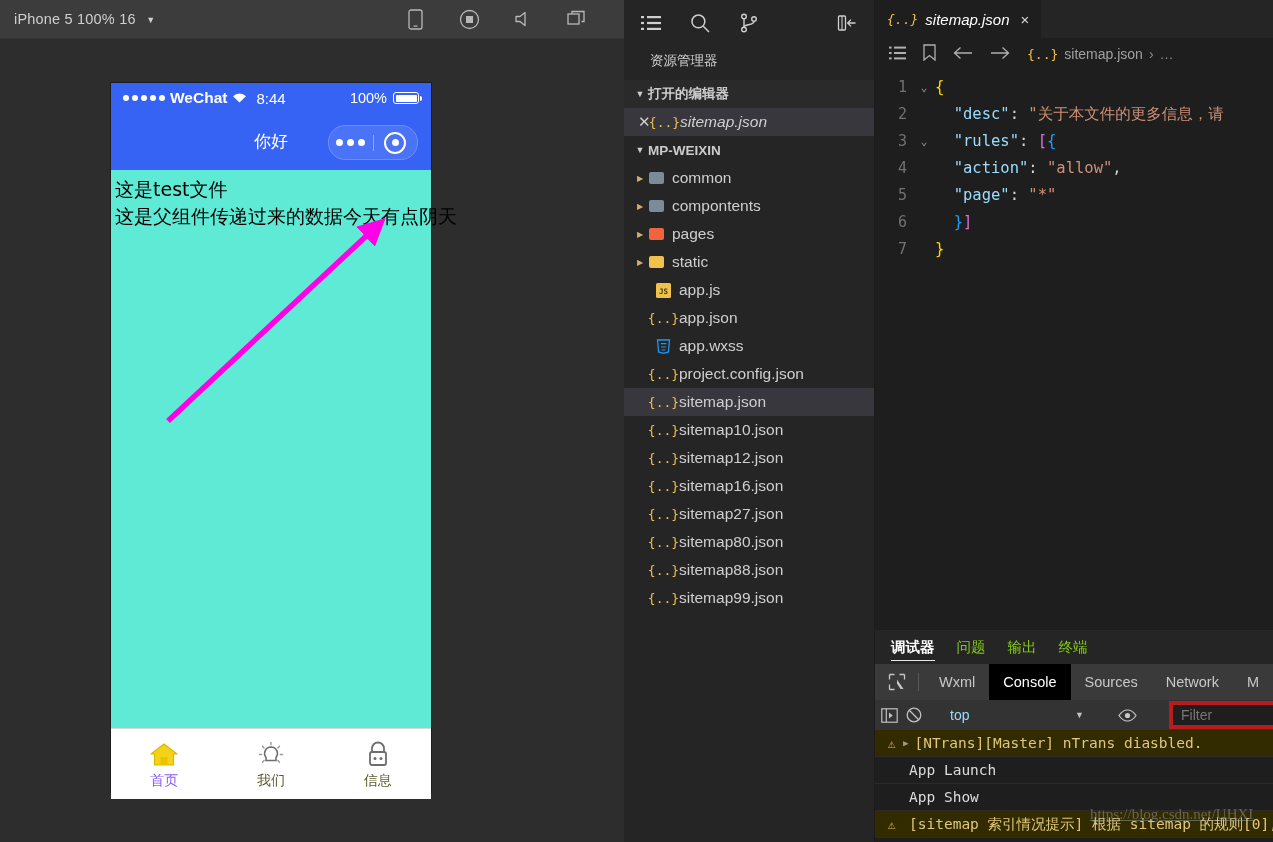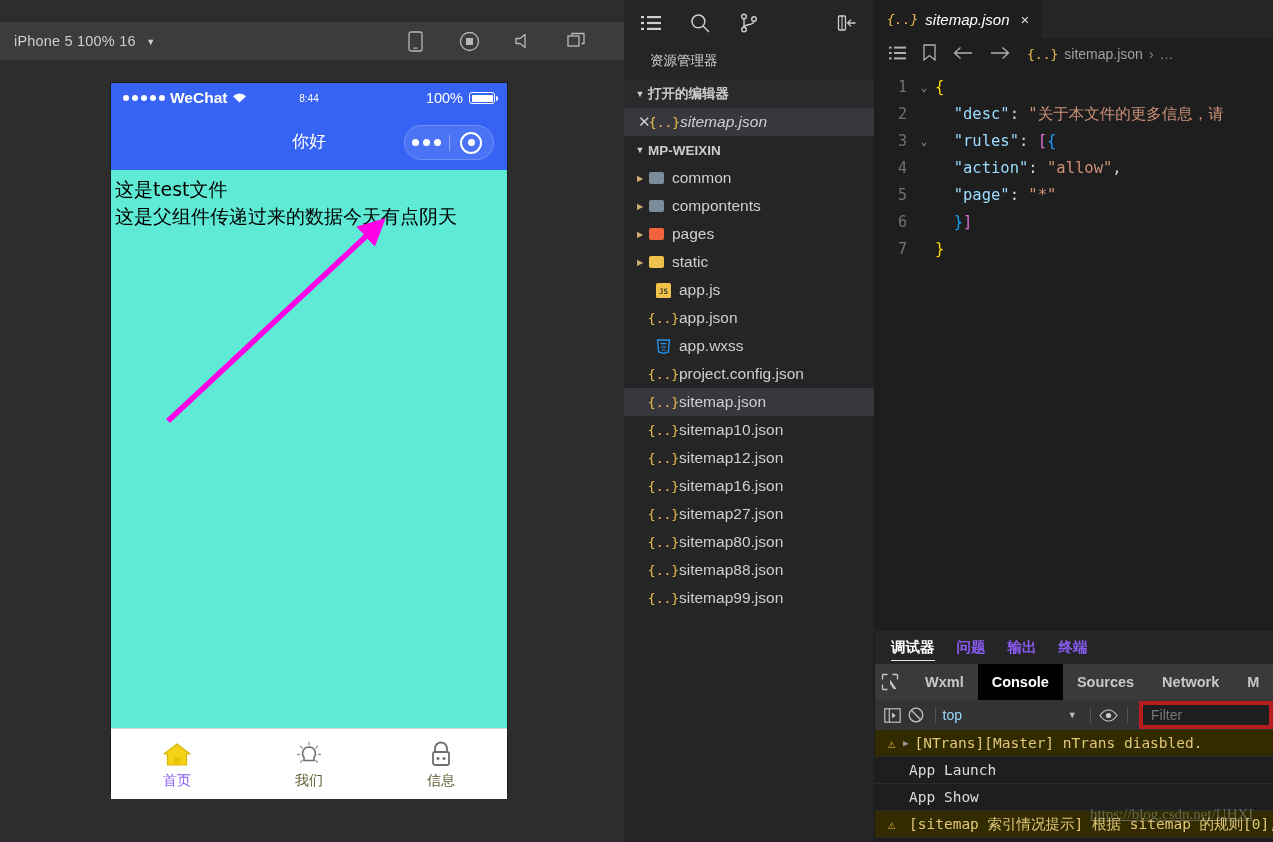--- a/index.html
+++ b/index.html
@@ -7,35 +7,35 @@
     width:1273px;height:842px;overflow:hidden;
     background:#2b2b2b;
     font-family:"Liberation Sans","DejaVu Sans",sans-serif;
     -webkit-font-smoothing:antialiased;
   }
   .app{position:relative;width:1273px;height:842px;display:flex;}
 
   
   .sim-panel{width:624px;height:842px;background:#2d2d2d;position:relative;flex:0 0 624px;}
   .sim-toolbar{height:38px;background:#3c3c3c;display:flex;align-items:center;
-    padding:0 14px;border-bottom:1px solid #333;margin-top:22px;}
+    padding:0 14px;border-bottom:1px solid #333;}
   .sim-device{color:#cfcfcf;font-size:14.5px;letter-spacing:.2px;white-space:nowrap;}
   .caret-dn{display:inline-block;margin-left:6px;font-size:9px;color:#cfcfcf;vertical-align:middle;}
   .sim-tb-icons{margin-left:auto;display:flex;align-items:center;gap:32px;padding-right:22px;}
   .tbi{width:22px;height:22px;display:flex;align-items:center;justify-content:center;}
   .tbi svg{display:block;}
 
-  .phone{position:absolute;left:111px;top:83px;width:396px;height:709px;background:#fff;
+  .phone{position:absolute;left:111px;top:83px;width:320px;height:709px;background:#fff;
     box-shadow:0 0 0 1px #1c1c1c;}
   .status-bar{height:30px;background:#3763f4;display:flex;align-items:center;
     padding:0 12px;color:#fff;font-size:15px;position:relative;}
   .sb-left{display:flex;align-items:center;gap:5px;font-weight:600;font-size:15.5px;}
   .dots5{display:flex;gap:3px;align-items:center;}
   .dots5 i{width:6px;height:6px;border-radius:50%;background:#fff;display:block;}
-  .sb-center{position:absolute;left:0;right:0;text-align:center;font-size:10px;font-weight:500;
+  .sb-center{position:absolute;left:0;right:0;text-align:center;font-size:15px;font-weight:500;
     pointer-events:none;}
   .sb-right{margin-left:auto;display:flex;align-items:center;gap:6px;font-size:14.5px;}
   .batt{width:26px;height:12px;border:1.6px solid #fff;border-radius:3px;position:relative;
     display:flex;align-items:center;padding:1.5px;box-sizing:border-box;}
   .batt::after{content:"";position:absolute;right:-4px;top:3px;width:2.5px;height:5px;
     background:#fff;border-radius:0 2px 2px 0;}
   .batt i{display:block;width:100%;height:100%;background:#fff;border-radius:1px;}
 
   .nav-bar{height:57px;background:#3763f4;position:relative;display:flex;align-items:center;}
   .nav-title{position:absolute;left:0;right:0;text-align:center;color:#fff;font-size:17px;}
@@ -111,30 +111,30 @@
   .k{color:#9cdcfe;}
   .s{color:#ce9178;}
   .b1{color:#ffd700;}
   .b2{color:#da70d6;}
   .b3{color:#179fff;}
   .w{color:#d4d4d4;}
 
   .debug{height:212px;flex:0 0 212px;background:#252526;display:flex;flex-direction:column;
     border-top:1px solid #1c1c1c;}
   .dbg-tabs{height:34px;display:flex;align-items:center;gap:22px;padding:0 16px;flex:0 0 34px;}
-  .dbg-tab{color:#8b5cf6;font-size:14.5px;position:relative;height:34px;display:flex;align-items:center;font-weight:bold;}
+  .dbg-tab{color:#84cc16;font-size:14.5px;position:relative;height:34px;display:flex;align-items:center;}
   .dbg-tab.act{color:#fff;font-weight:700;}
   .dbg-tab.act::after{content:"";position:absolute;left:0;right:0;bottom:3px;height:1.5px;background:#e7e7e7;}
   .dev-tabs{height:36px;background:#3a3a3a;display:flex;align-items:center;gap:0;flex:0 0 36px;
-    padding-left:6px;font-weight:bold;}
+    padding-left:6px;}
   .dev-ic{width:34px;height:36px;display:flex;align-items:center;justify-content:center;}
   .dev-div{width:1px;height:18px;background:#5a5a5a;margin:0 6px;}
   .dv{padding:0 14px;height:36px;display:flex;align-items:center;color:#c8c8c8;font-size:14.5px;}
   .dv.active{background:#000;color:#fff;}
-  .con-toolbar{height:30px;background:#333;display:flex;align-items:center;gap:1px;flex:0 0 30px;
+  .con-toolbar{height:30px;background:#333;display:flex;align-items:center;gap:8px;flex:0 0 30px;
     padding-left:6px;}
   .ct-ic{width:30px;height:30px;display:flex;align-items:center;justify-content:center;}
   .ct-div{width:1px;height:16px;background:#555;margin:0 6px;}
   .ctx-sel{display:flex;align-items:center;color:#9cdcfe;font-size:14px;min-width:140px;}
   .ctx-sel .cs-arrow{margin-left:auto;color:#c0c0c0;font-size:9px;padding-right:6px;}
   .filter-box{background:#1e1e1e;border:4px solid #b91c1c;height:20px;display:flex;align-items:center;
     padding:0 8px;color:#777;font-size:14px;margin-left:4px;min-width:110px;flex:1;}
   .con-out{flex:1;overflow:hidden;font-family:"DejaVu Sans Mono","Liberation Mono",monospace;
     font-size:14.5px;background:#1e1e1e;}
   .crow{display:flex;align-items:center;height:26px;padding-left:8px;border-bottom:1px solid #2b2b2b;

